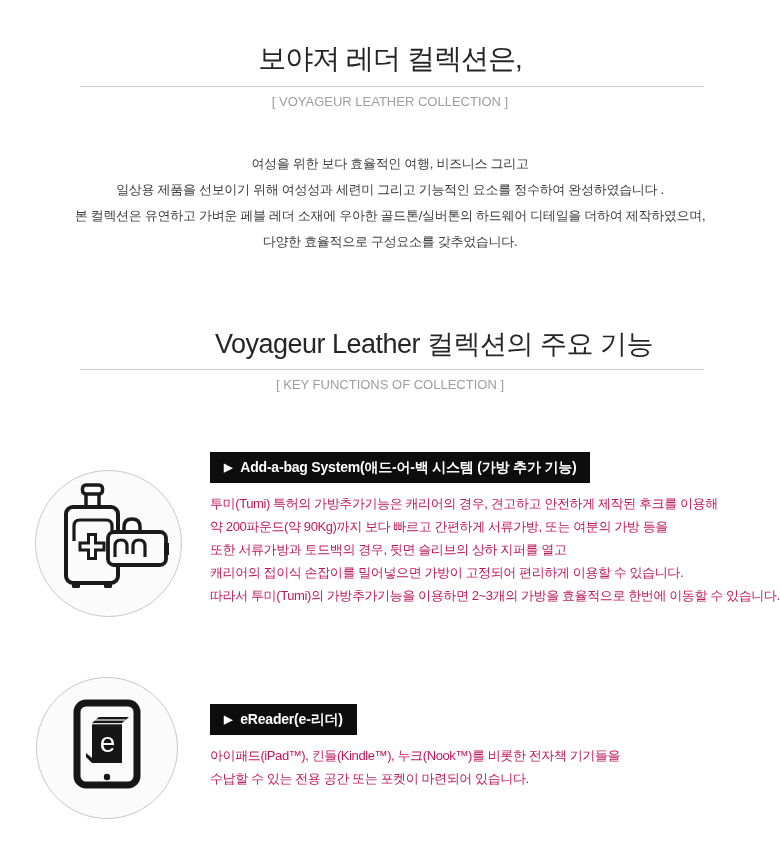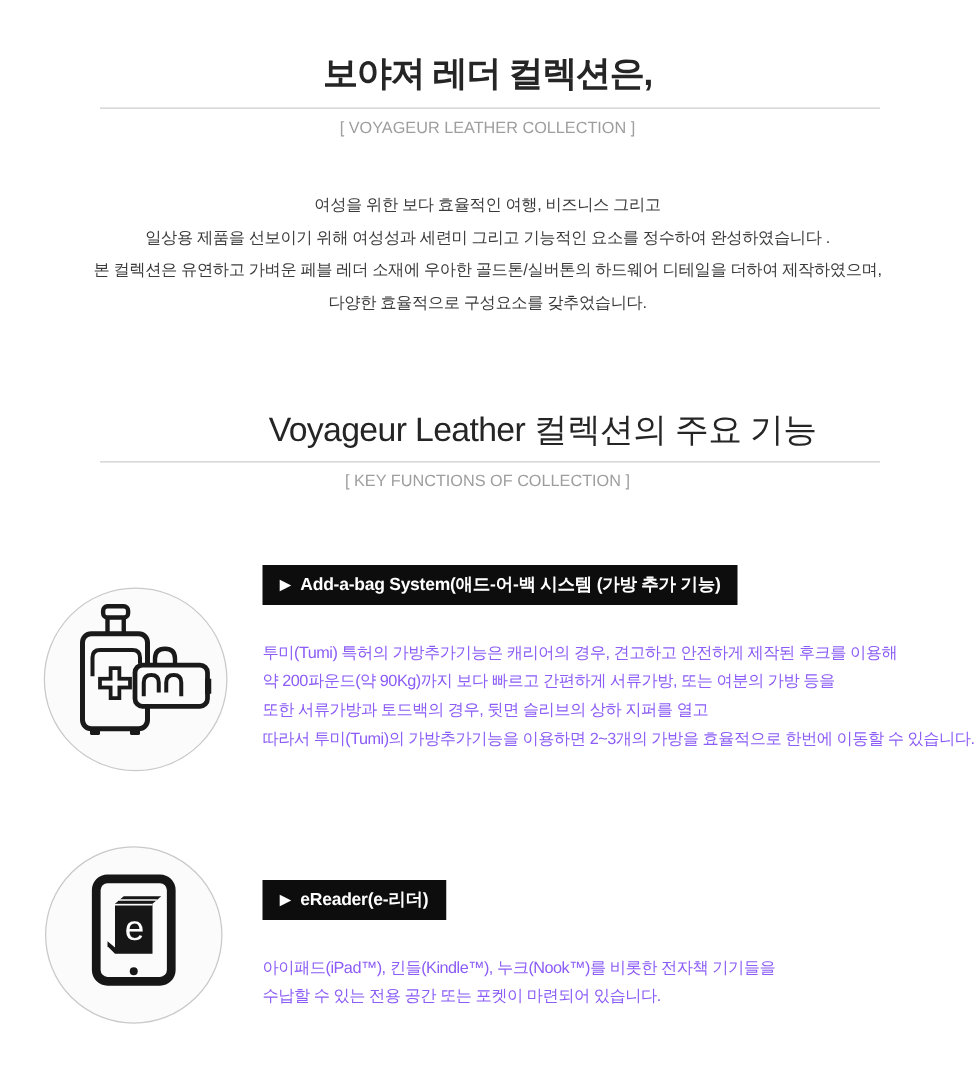--- a/index.html
+++ b/index.html
@@ -10,21 +10,21 @@
     background: #ffffff;
     overflow: hidden;
     font-family: "Liberation Sans", sans-serif;
     color: #333333;
   }
   .main-title {
     position: absolute;
     top: 40px; left: 0; width: 780px;
     text-align: center;
     font-size: 28px;
-    font-weight: 700;
+    font-weight: 400;
     letter-spacing: -1px;
     color: #252525;
   }
   .divider {
     position: absolute;
     left: 80px; width: 624px; height: 1px;
     background: #cdcdcd;
   }
   .divider-1 { top: 86px; }
   .divider-2 { top: 369px; }
@@ -84,24 +84,24 @@
   }
   .bullet {
     display: inline-block;
     font-size: 11px;
     margin-right: 8px;
     position: relative;
     top: -1px;
     color: #ffffff;
   }
   .feature-body {
-    margin-top: 26px;
+    margin-top: 9px;
     font-size: 13px;
     line-height: 23px;
-    color: #8b5cf6;
+    color: #be185d;
     letter-spacing: -0.4px;
   }
   .feature-body .line { white-space: nowrap; }
 </style>
 </head>
 <body>
 
 <div class="page">
 
   <div class="main-title">보야져 레더 컬렉션은,</div>
@@ -148,20 +148,21 @@
     </svg>
   </div>
   <div class="feature-content feature-1">
     <div class="feature-label">
       <span class="bullet">▶</span><span>Add-a-bag System(애드-어-백 시스템 (가방 추가 기능)</span>
     </div>
     <div class="feature-body">
       <div class="line">투미(Tumi) 특허의 가방추가기능은 캐리어의 경우, 견고하고 안전하게 제작된 후크를 이용해</div>
       <div class="line">약 200파운드(약 90Kg)까지 보다 빠르고 간편하게 서류가방, 또는 여분의 가방 등을</div>
       <div class="line">또한 서류가방과 토드백의 경우, 뒷면 슬리브의 상하 지퍼를 열고</div>
+      <div class="line">캐리어의 접이식 손잡이를 밀어넣으면 가방이 고정되어 편리하게 이용할 수 있습니다.</div>
       <div class="line">따라서 투미(Tumi)의 가방추가기능을 이용하면 2~3개의 가방을 효율적으로 한번에 이동할 수 있습니다.</div>
     </div>
   </div>
 
   <div class="feature-icon-circle circle-2">
     <svg width="140" height="140" viewBox="0 0 140 140">
 
       <rect x="40" y="25" width="60" height="82" rx="9" fill="#fbfbfb" stroke="#161616" stroke-width="7"></rect>
 
       <circle cx="70" cy="99" r="3.2" fill="#161616"></circle>

